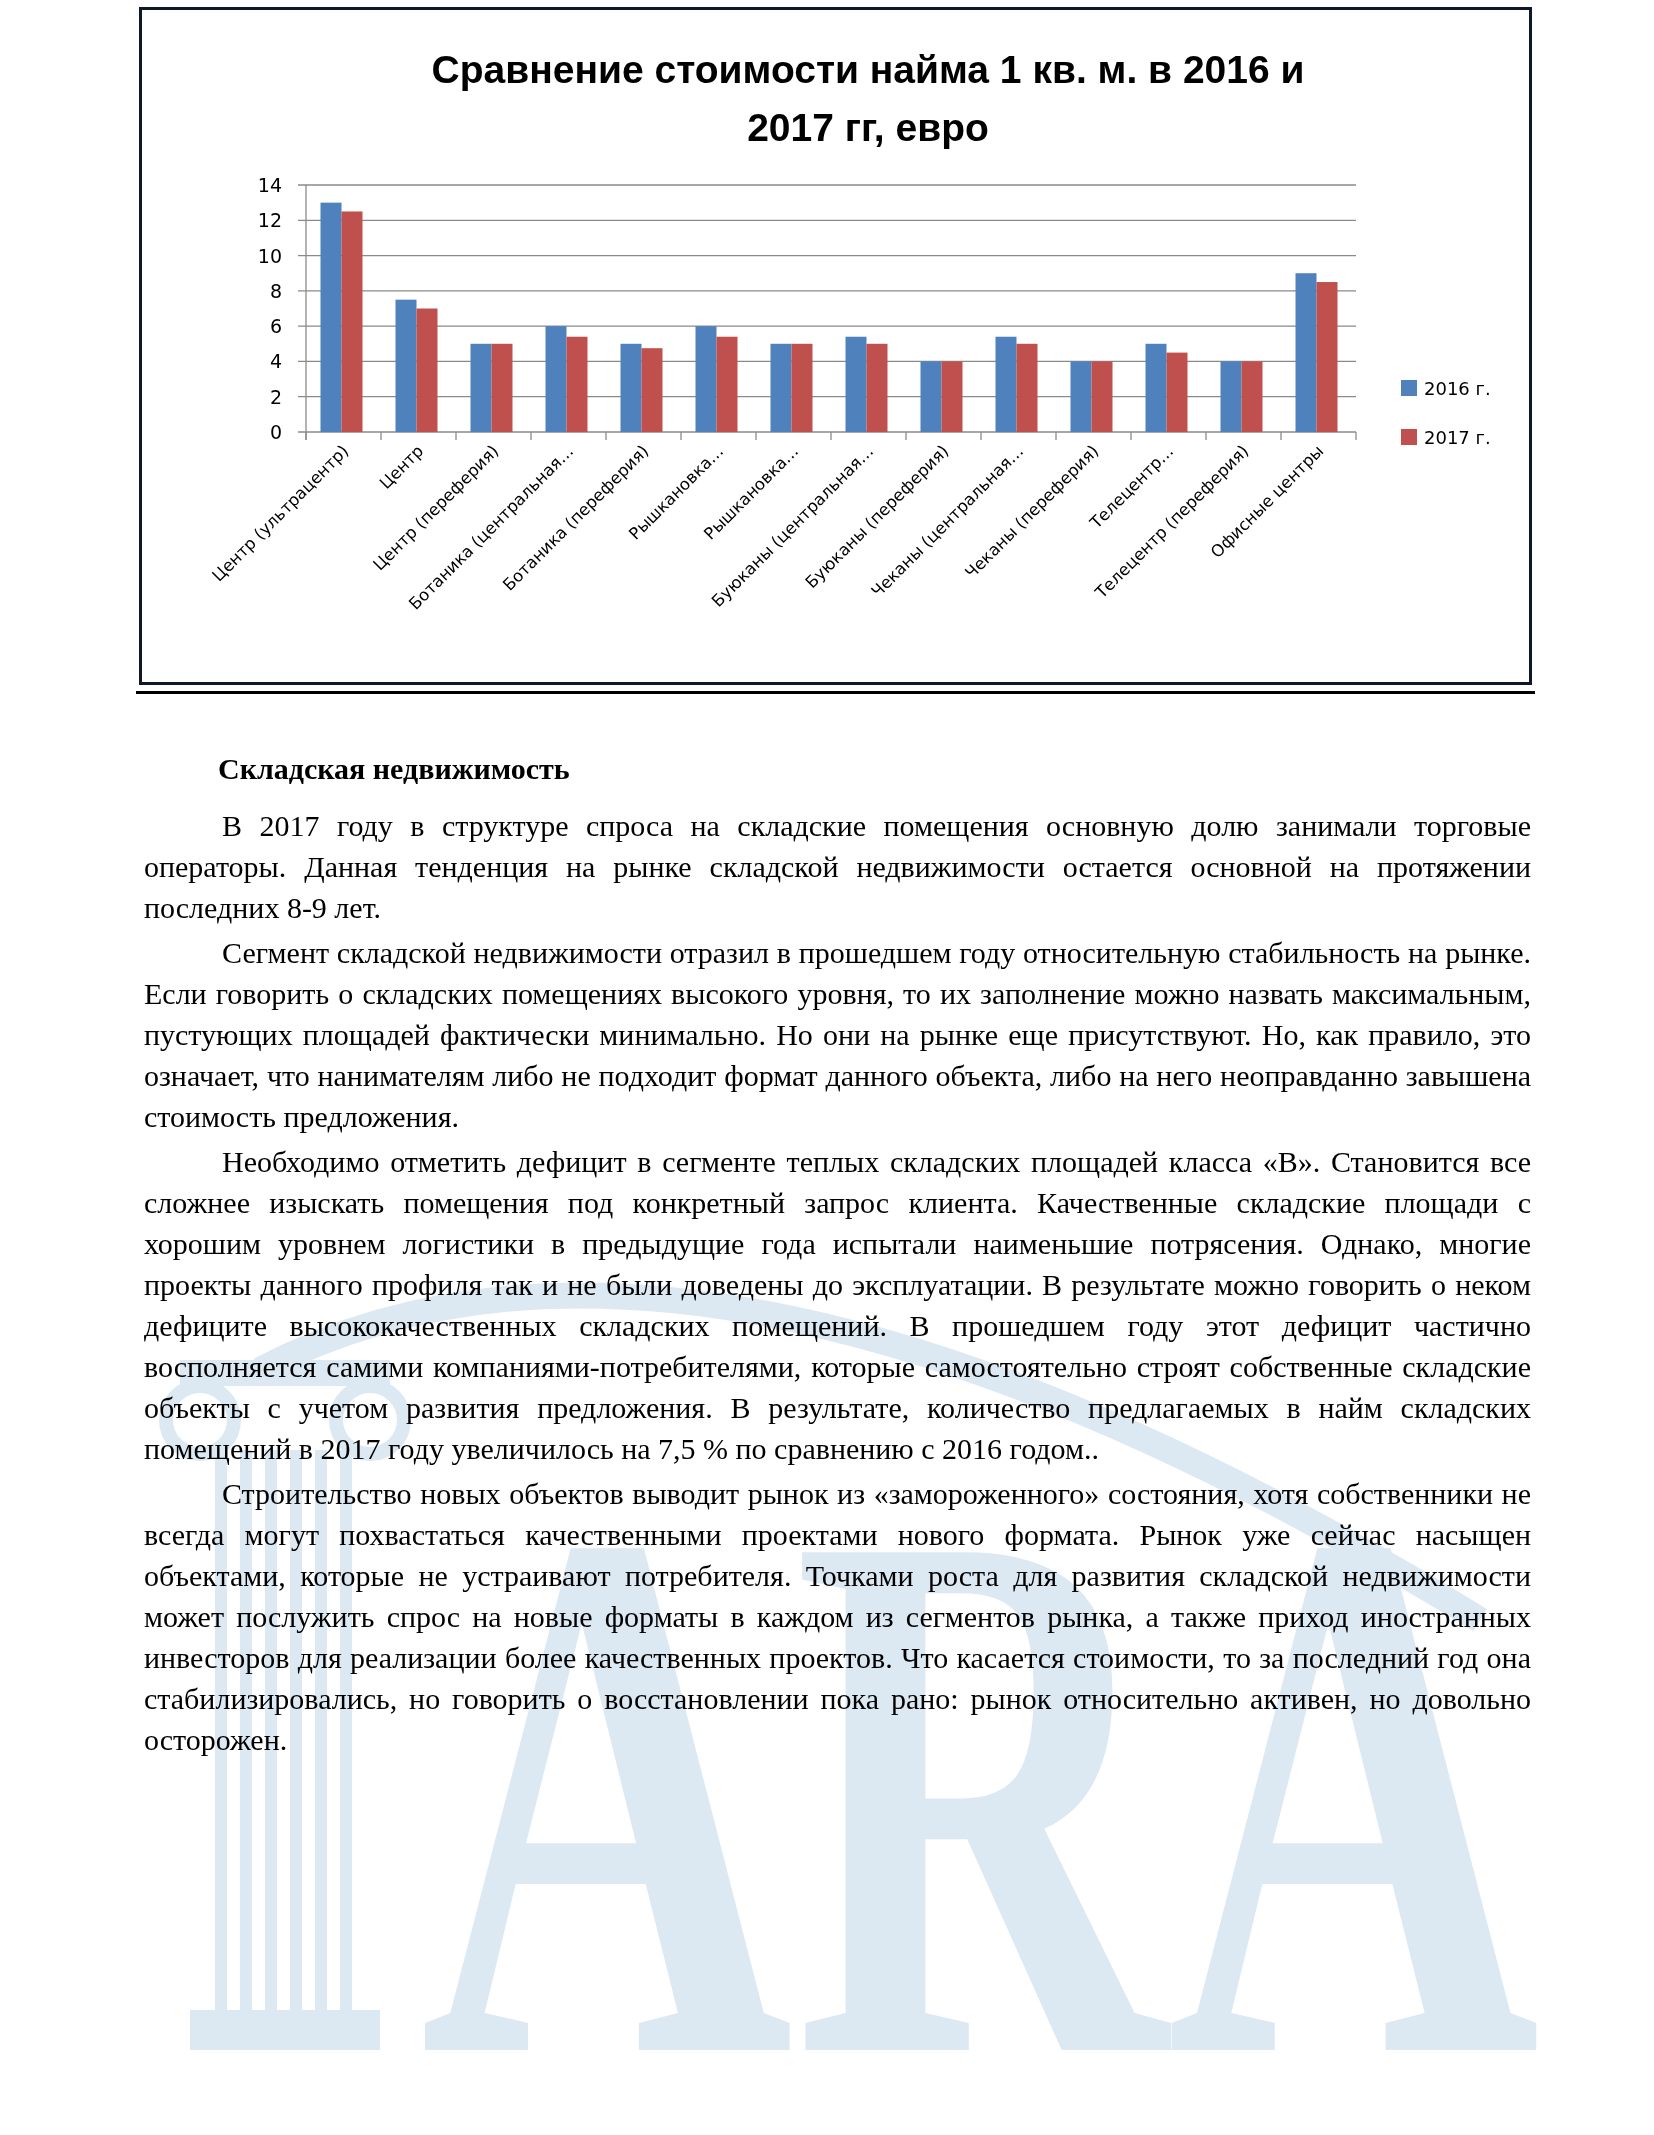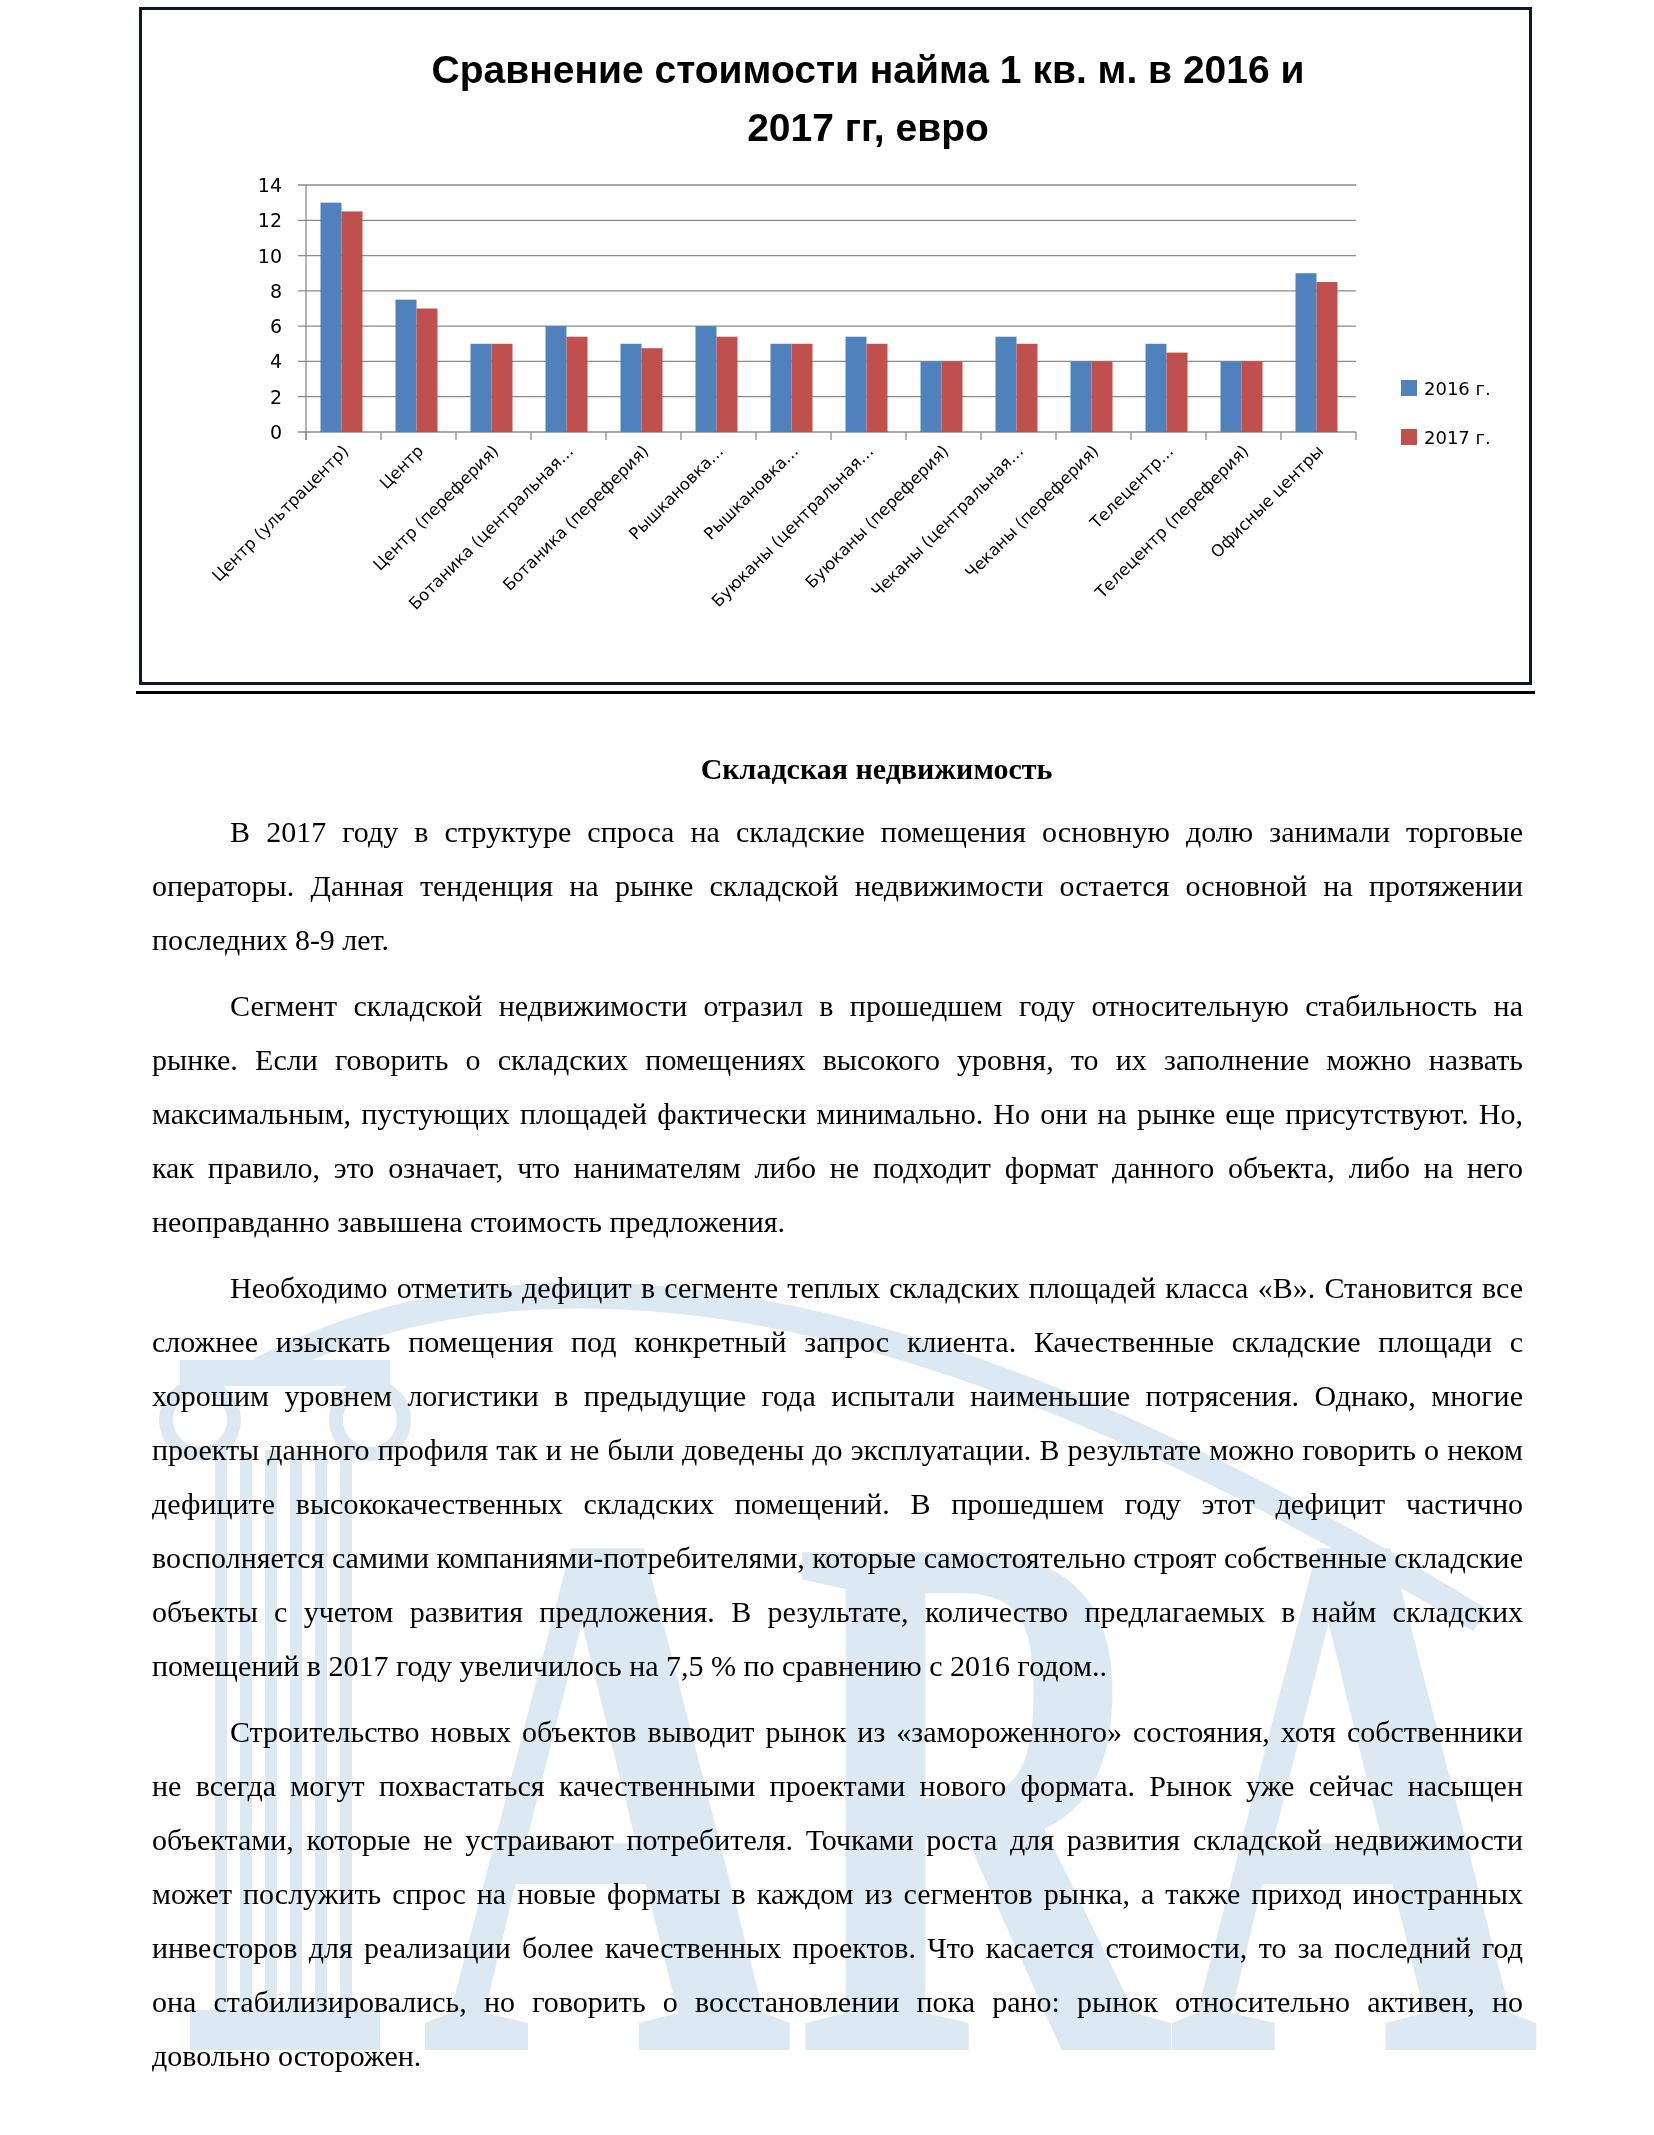--- a/index.html
+++ b/index.html
@@ -6,22 +6,22 @@
   body { width: 1654px; height: 2135px; position: relative; overflow: hidden; font-family: "Liberation Serif", serif; color: #000; }
   #watermark { position: absolute; left: 0; top: 1180px; width: 1654px; height: 955px; z-index: 0; }
   #chart-box { position: absolute; left: 139px; top: 7px; width: 1393px; height: 678px; border: 3px solid #0f172a; box-sizing: border-box; background: #fff; z-index: 1; }
   #chart-svg { position: absolute; left: 0; top: 0; }
   .chart-title { font-family: "Liberation Sans", sans-serif; font-weight: bold; font-size: 39px; fill: #000; }
   .tick-label { font-family: "DejaVu Sans", sans-serif; font-size: 19px; fill: #000; }
   .cat-label { font-family: "DejaVu Sans", sans-serif; font-size: 16.5px; fill: #000; }
   .legend-label { font-family: "DejaVu Sans", sans-serif; font-size: 18px; fill: #000; }
   #rule { position: absolute; left: 136px; top: 691px; width: 1399px; height: 3px; background: #000; z-index: 1; }
   #text-block { position: absolute; left: 140px; top: 746px; width: 1395px; z-index: 2; }
-  .heading { font-weight: bold; font-size: 30px; line-height: 45px; margin: 0 0 14px 0; padding-left: 78px; text-align: center; }
-  .para { font-size: 30px; line-height: 54px; margin: 12px; text-align: justify; text-indent: 78px; }
+  .heading { font-weight: bold; font-size: 30px; line-height: 45px; margin: 0 0 14px 0; padding-left: 78px; }
+  .para { font-size: 30px; line-height: 41px; margin: 4px; text-align: justify; text-indent: 78px; }
 </style>
 </head>
 <body>
 
 <svg id="watermark" viewBox="0 0 1654 955" width="1654" height="955">
   <g fill="#dce9f3" stroke="none">
 
     <path d="M 260 190 Q 700 -40 1480 440" fill="none" stroke="#dce9f3" stroke-width="26"></path>
 
     <g>

